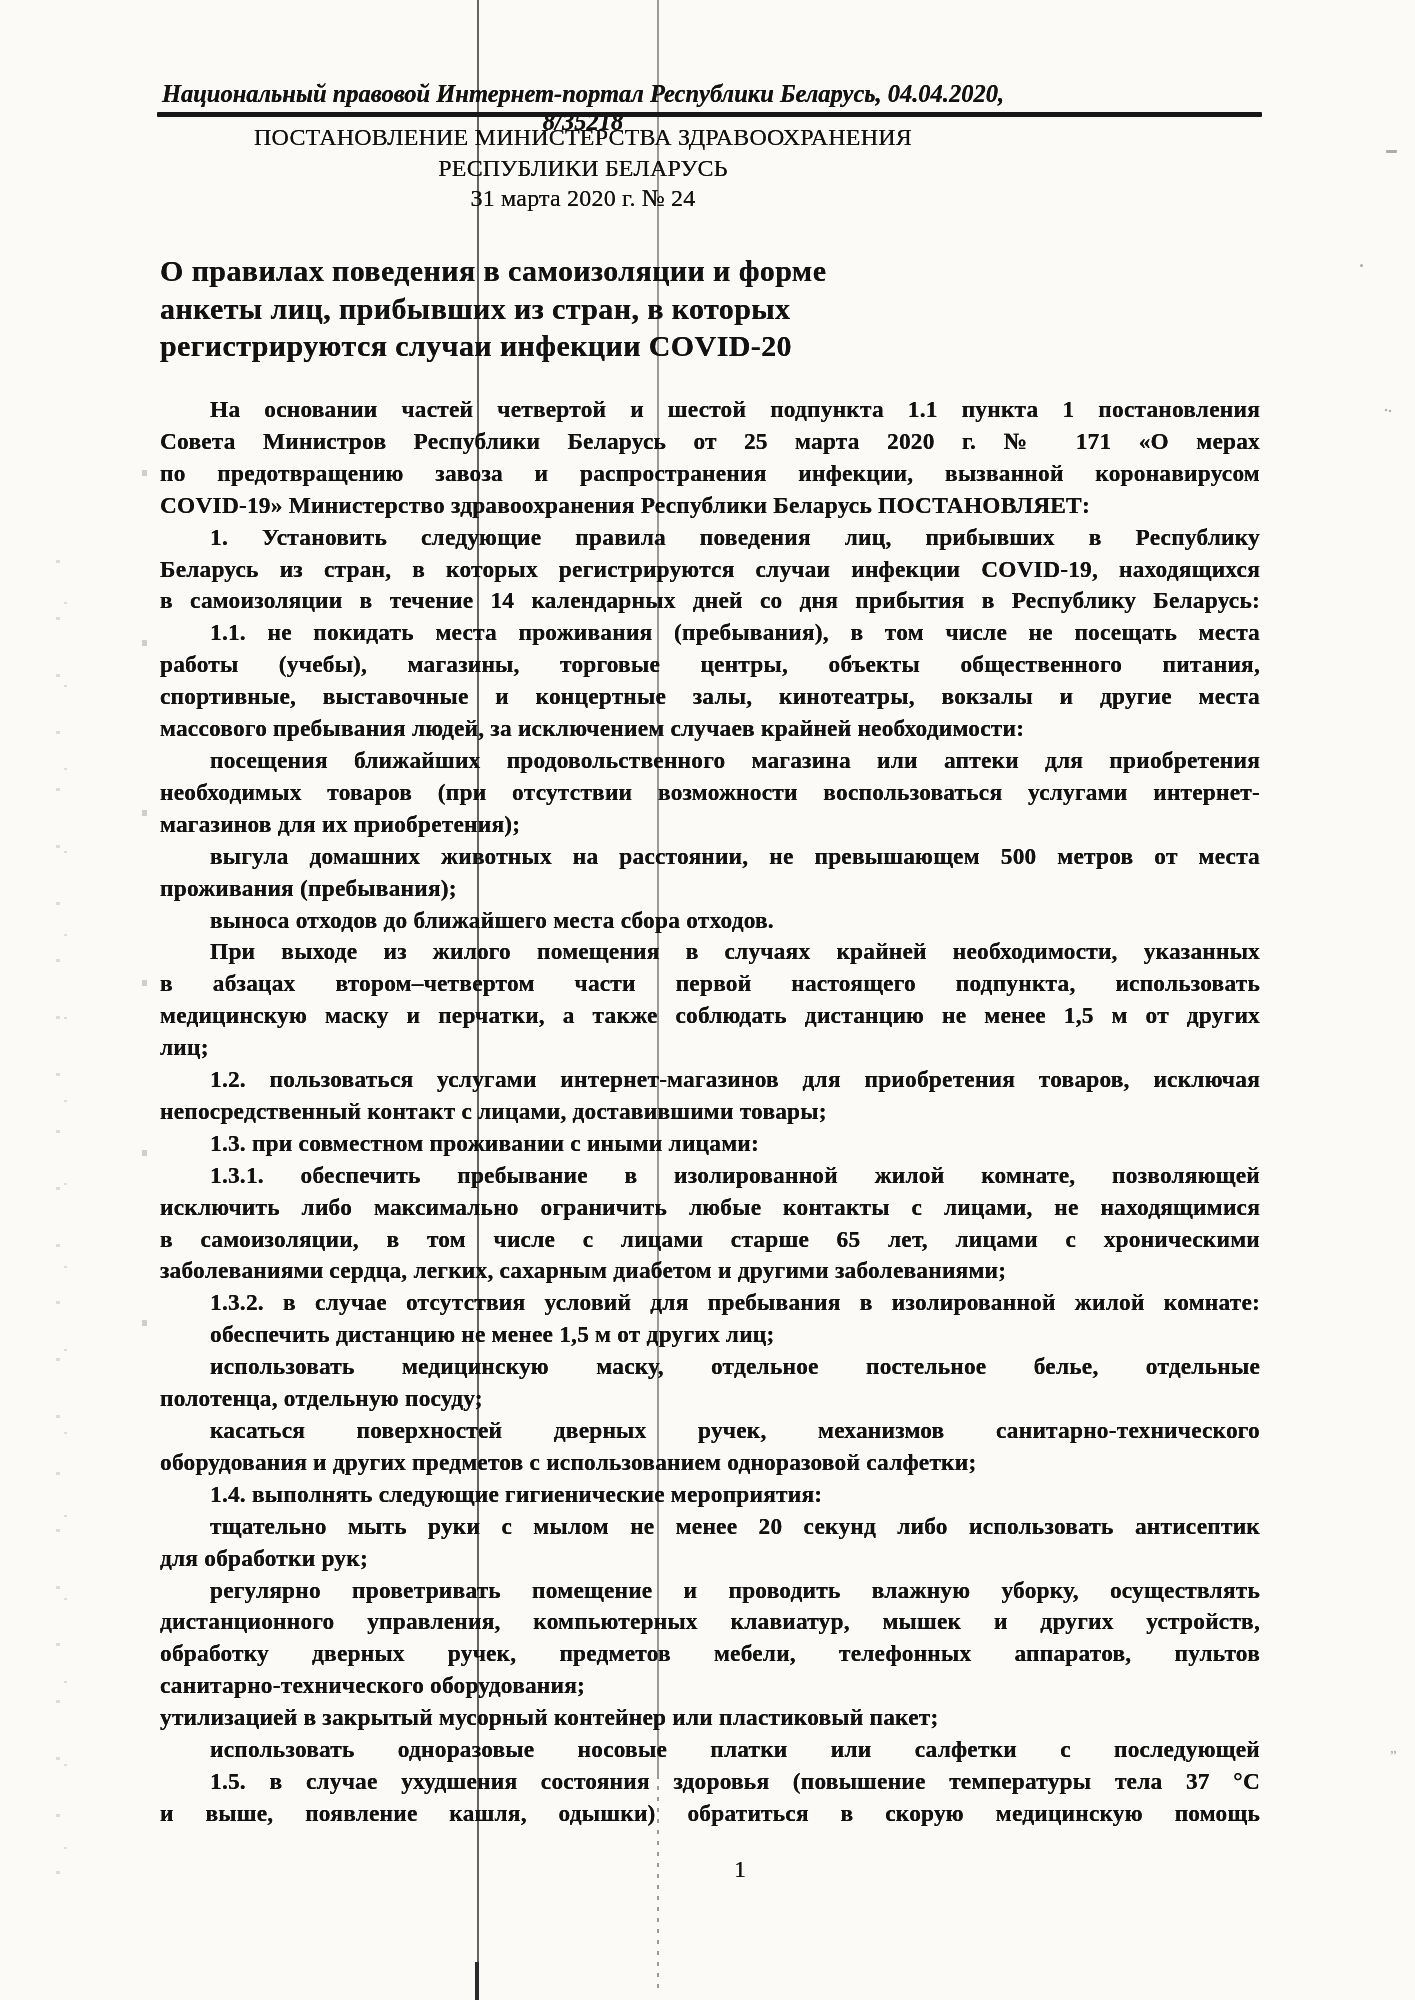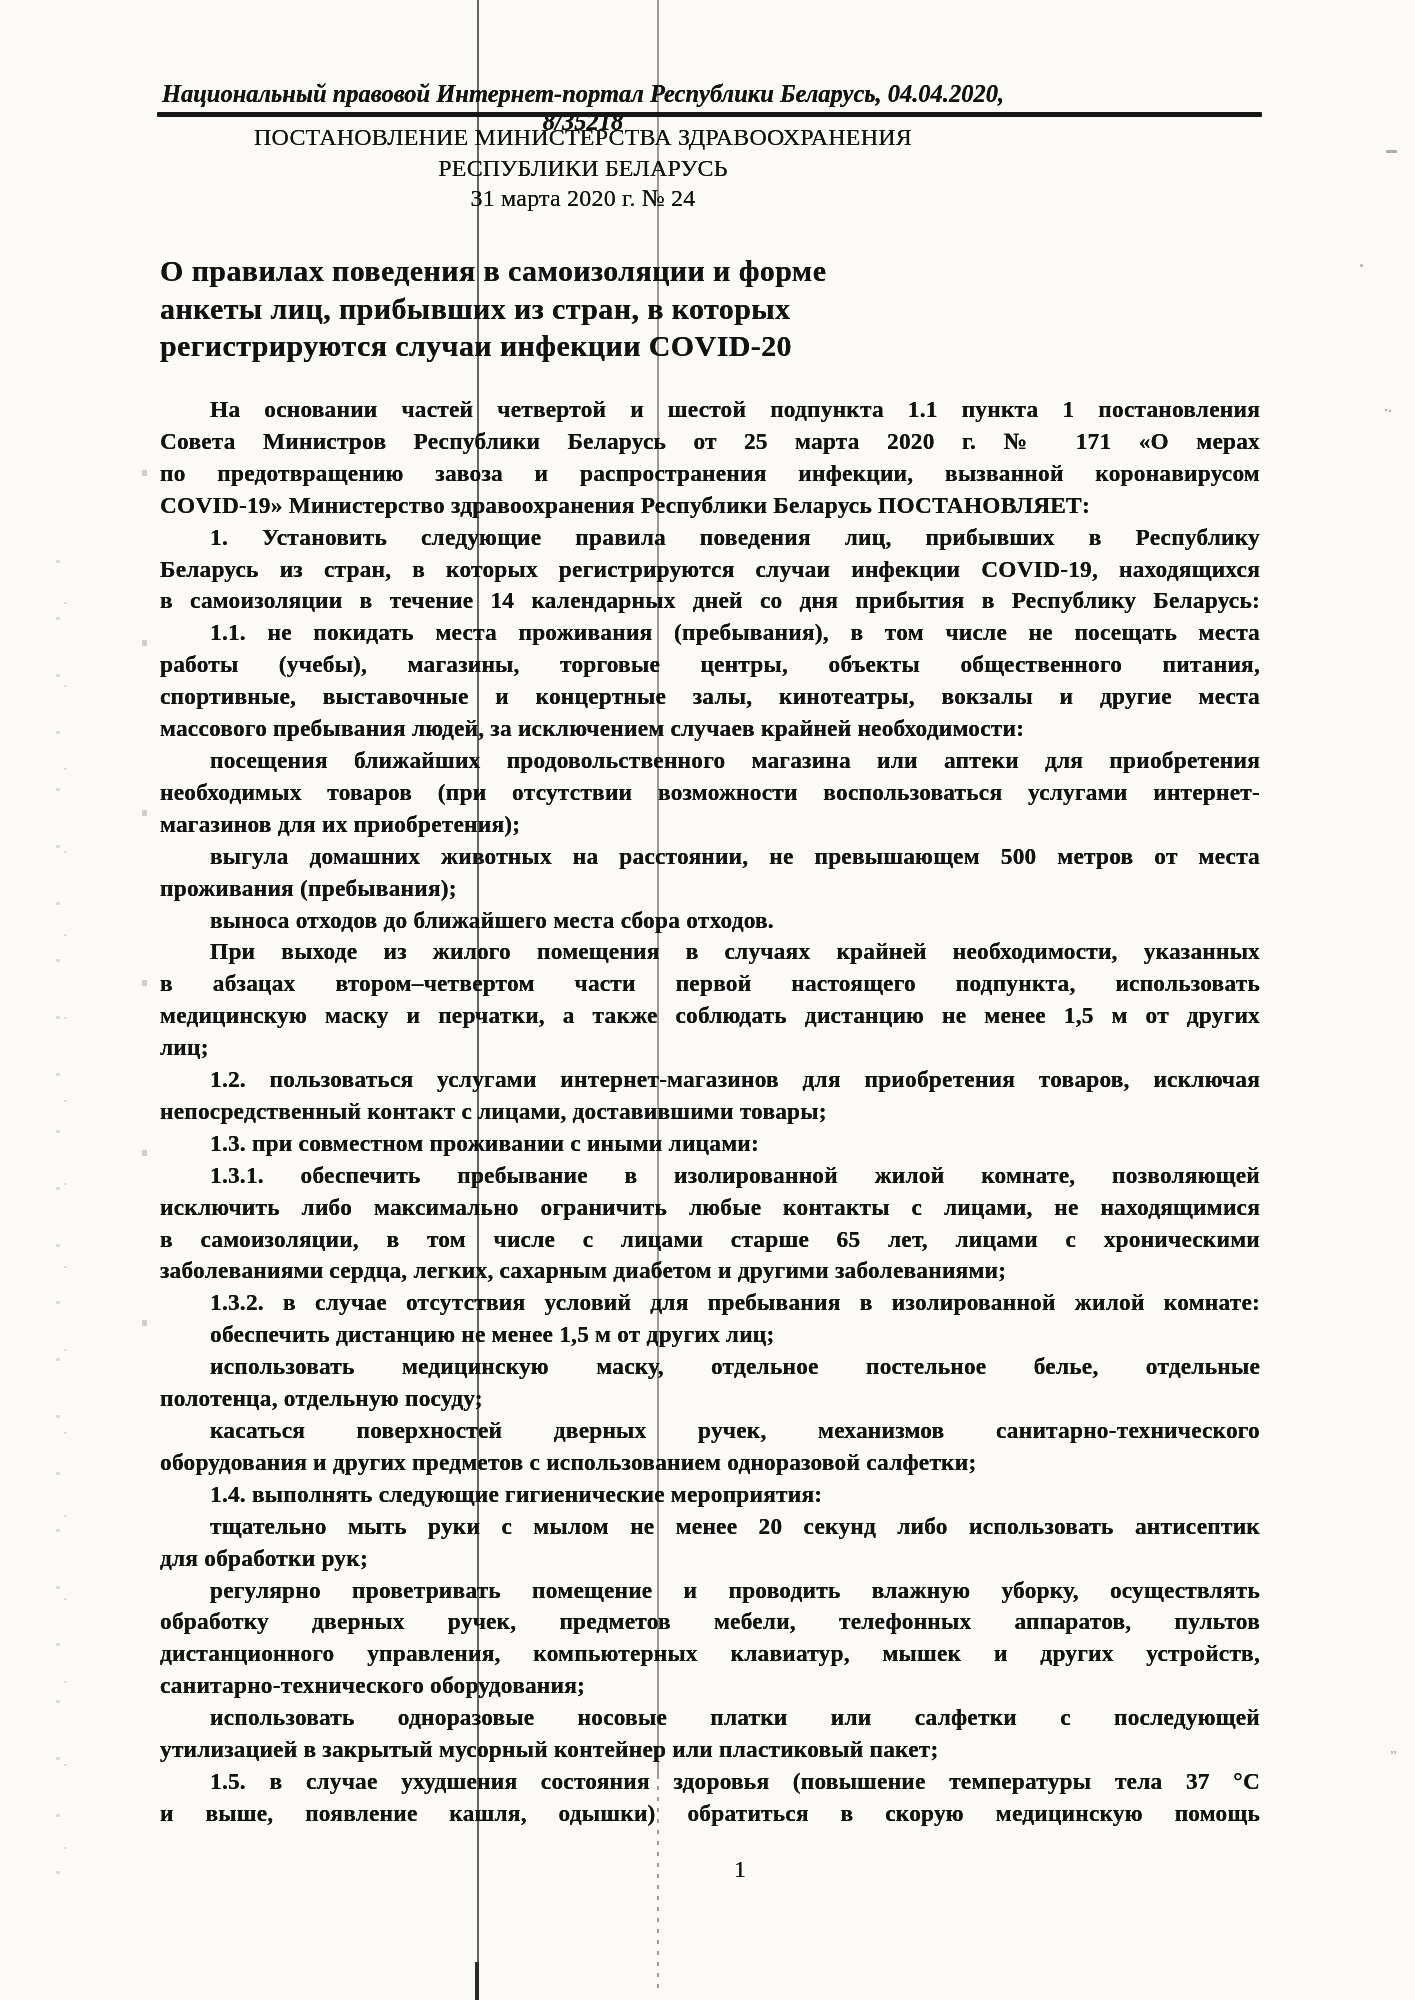--- a/index.html
+++ b/index.html
@@ -118,25 +118,25 @@
       <div class="line indent fill">1.3.2. в случае отсутствия условий для пребывания в изолированной жилой комнате:</div>
       <div class="line indent">обеспечить дистанцию не менее 1,5 м от других лиц;</div>
       <div class="line indent fill">использовать медицинскую маску, отдельное постельное белье, отдельные</div>
       <div class="line">полотенца, отдельную посуду;</div>
       <div class="line indent fill">касаться поверхностей дверных ручек, механизмов санитарно-технического</div>
       <div class="line">оборудования и других предметов с использованием одноразовой салфетки;</div>
       <div class="line indent">1.4. выполнять следующие гигиенические мероприятия:</div>
       <div class="line indent fill">тщательно мыть руки с мылом не менее 20 секунд либо использовать антисептик</div>
       <div class="line">для обработки рук;</div>
       <div class="line indent fill">регулярно проветривать помещение и проводить влажную уборку, осуществлять</div>
+      <div class="line fill">дистанционного управления, компьютерных клавиатур, мышек и других устройств,</div>
       <div class="line fill">обработку дверных ручек, предметов мебели, телефонных аппаратов, пультов</div>
-      <div class="line fill">дистанционного управления, компьютерных клавиатур, мышек и других устройств,</div>
       <div class="line">санитарно-технического оборудования;</div>
+      <div class="line">утилизацией в закрытый мусорный контейнер или пластиковый пакет;</div>
       <div class="line indent fill">использовать одноразовые носовые платки или салфетки с последующей</div>
-      <div class="line">утилизацией в закрытый мусорный контейнер или пластиковый пакет;</div>
       <div class="line indent fill">1.5. в случае ухудшения состояния здоровья (повышение температуры тела 37 °C</div>
       <div class="line fill">и выше, появление кашля, одышки) обратиться в скорую медицинскую помощь</div>
     </div>
 
   <div class="page-number">1</div>
 
   <div class="speckle-col spk-left"></div>
   <div class="speckle-col spk-margin"></div>
   <div class="art art-dash"></div>
   <div class="art art-quote-top"></div>

